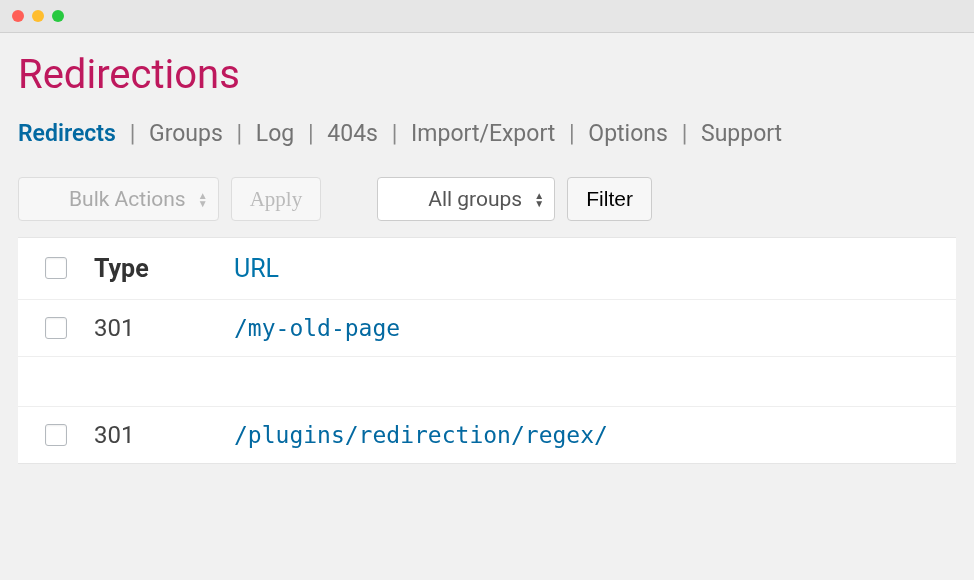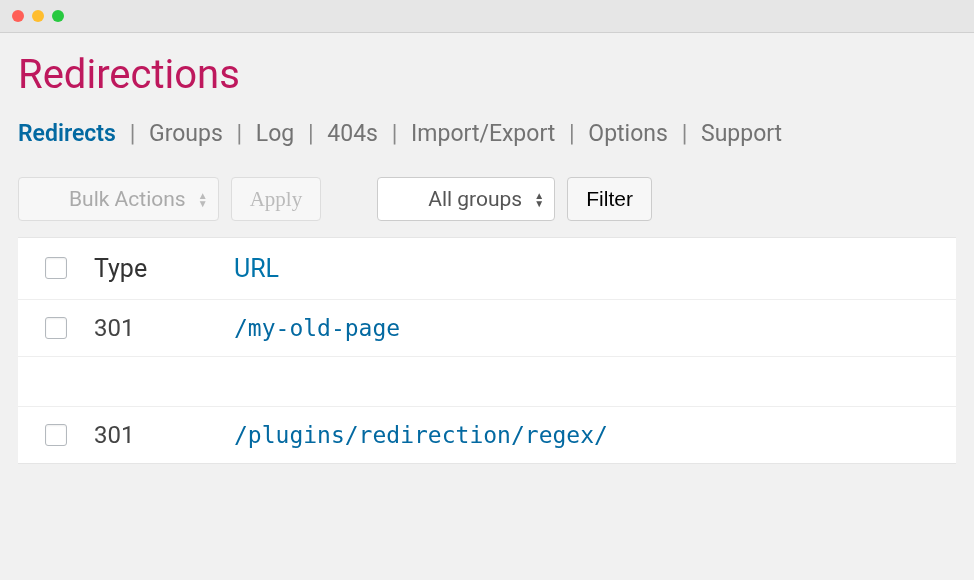--- a/index.html
+++ b/index.html
@@ -102,21 +102,21 @@
       display: flex;
       align-items: flex-start;
       border-bottom: 1px solid #eee;
       padding: 14px 0;
     }
     .row.header { padding: 16px 0; }
     .row:last-child { border-bottom: none; }
     .col-check { width: 76px; display: flex; justify-content: center; padding-top: 3px;}
     .col-type { width: 140px; font-size: 24px; color: #444; }
     .col-url { flex: 1; font-size: 24px; }
-    .row.header .col-type { color: #333; font-weight: 400; font-size: 25px;}
+    .row.header .col-type { color: #333; font-weight: 700; font-size: 25px;}
     .row.header .col-url a { color: #0073aa; font-size: 25px; text-decoration: none;}
     .link { color: #0369a1; font-family: ui-monospace, Menlo, Consolas, monospace; text-decoration: none; font-size: 23px; text-align: right;}
     .dest { color: #888; font-family: ui-monospace, Menlo, Consolas, monospace; font-size: 23px; margin-top: 4px;}
     .chk {
       width: 22px; height: 22px; border: 1px solid #b4b9be; background: #fff;
       box-shadow: inset 0 1px 2px rgba(0,0,0,0.07);
       border-radius: 3px;
     }
     .gap-row { height: 50px; border-bottom: 1px solid #eee;}
   </style>

